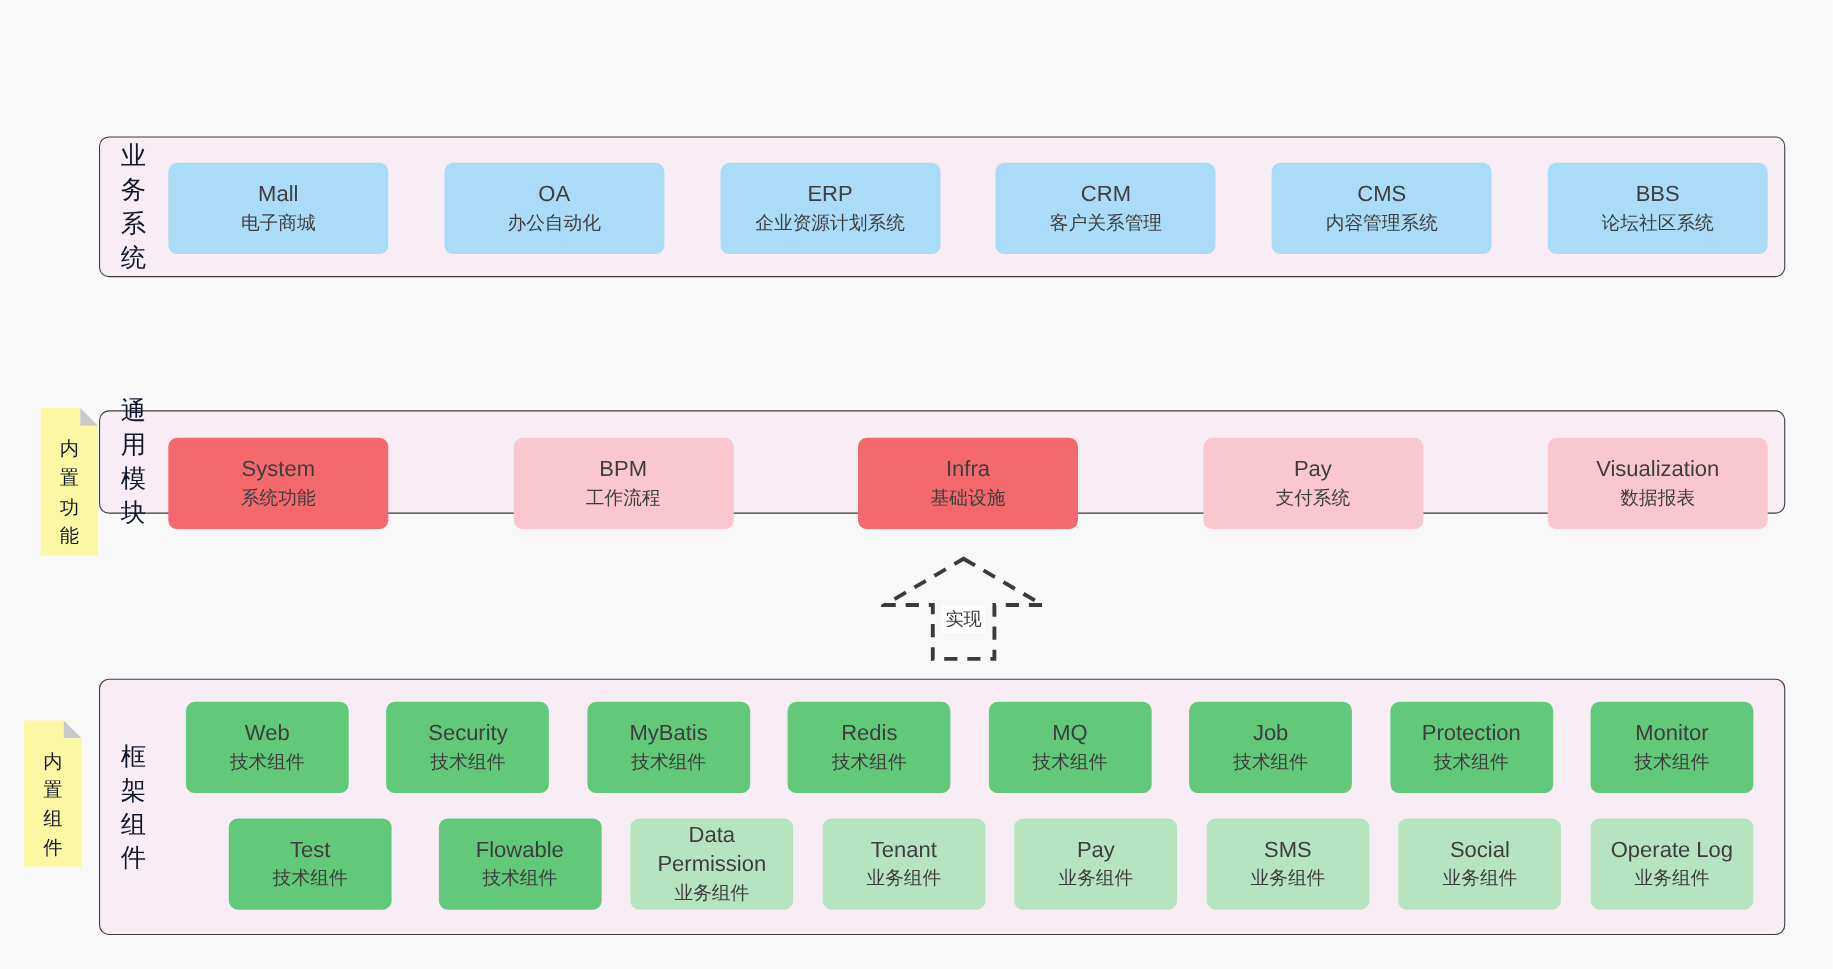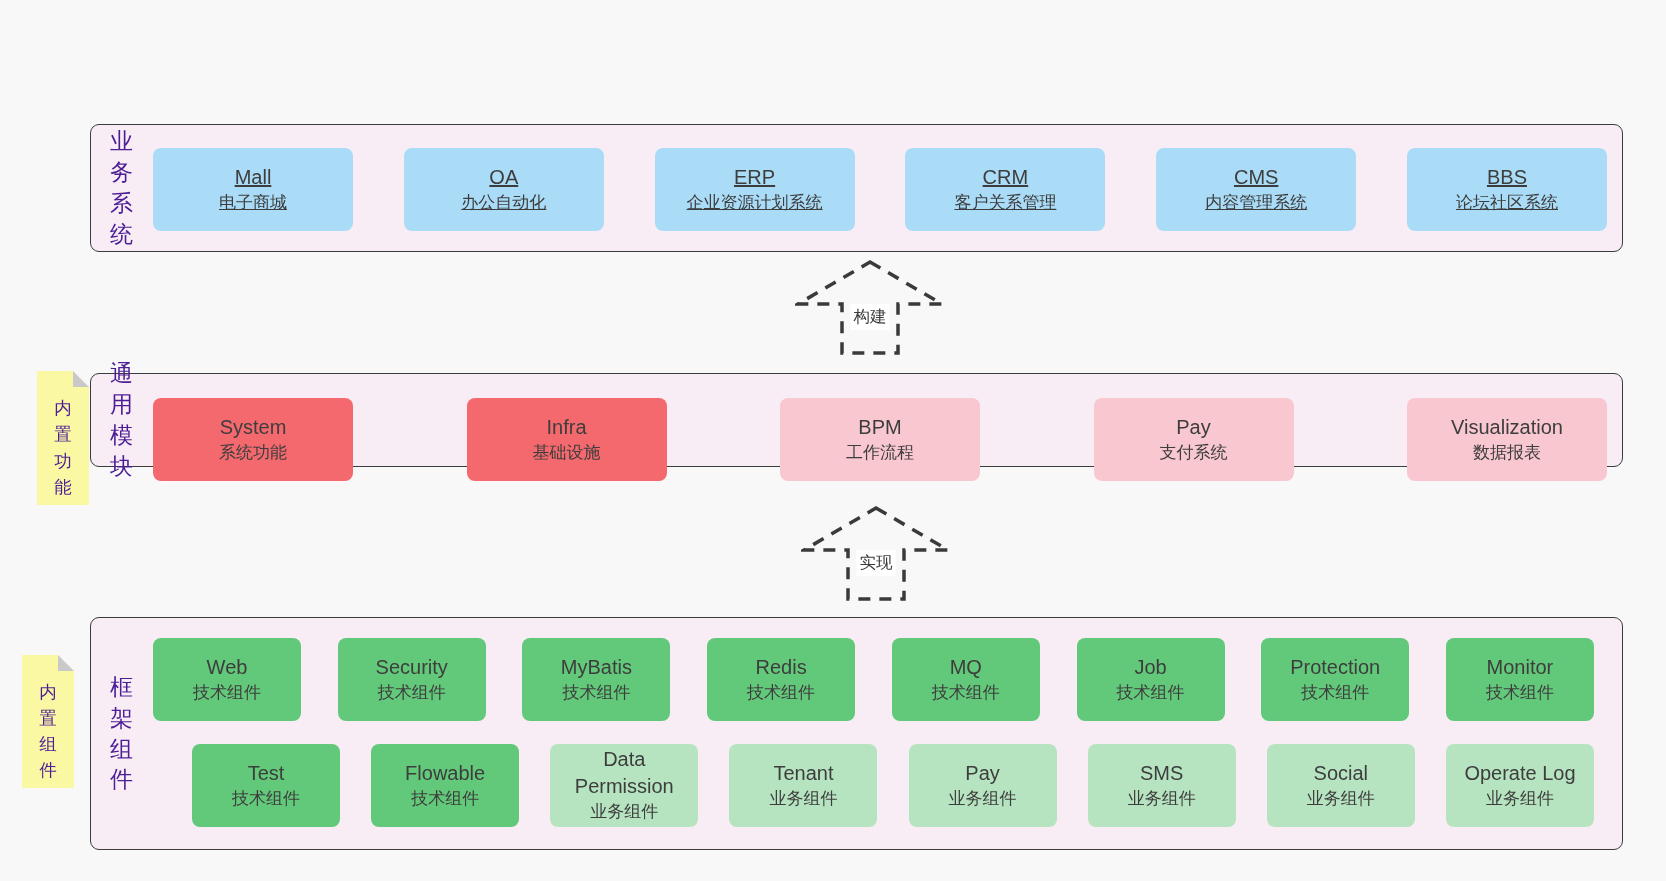--- a/index.html
+++ b/index.html
@@ -5,35 +5,35 @@
   html,body{margin:0;padding:0;}
   .stage{position:relative;width:1666px;height:881px;overflow:hidden;
          background:var(--page_bg,#f8f8f8);
          font-family:"Liberation Sans","DejaVu Sans",sans-serif;color:var(--text,#3d3d3d);}
   .band{position:absolute;left:90px;width:1533px;background:var(--band_bg,#f8edf5);
         border:1.6px solid var(--band_border,#3c3c3c);border-radius:9px;box-sizing:border-box;}
   .band-1{top:124px;height:128px;}
   .band-2{top:373px;height:94px;}
   .band-3{top:617px;height:233px;}
   .band-label{position:absolute;left:16px;top:0;bottom:0;display:flex;align-items:center;}
-  .vtext{width:1.25em;word-break:break-all;text-align:center;font-size:23px;line-height:1.34;color:#4c1d95;}
+  .vtext{width:1.25em;word-break:break-all;text-align:center;font-size:23px;line-height:1.34;color:#0f172a;}
   .row{position:absolute;display:flex;justify-content:space-between;}
   .row-b1{left:62px;right:15px;top:23px;height:83px;}
   .row-b2{left:62px;right:15px;top:24px;height:83px;}
   .row-b3a{left:62px;right:28px;top:20px;height:83px;}
   .row-b3b{left:62px;right:28px;top:126px;height:83px;padding-left:39px;}
   .box{border-radius:8px;display:flex;flex-direction:column;align-items:center;justify-content:center;
        text-align:center;box-sizing:border-box;padding:2px 10px;}
   .w200{width:200px;} .w148{width:148px;}
   .box .t{font-size:20px;line-height:1.35;}
   .box .s{font-size:17px;line-height:1.45;}
-  .c-blue{background:var(--blue,#aadcf8);text-decoration:underline;}
+  .c-blue{background:var(--blue,#aadcf8);}
   .c-red{background:var(--red,#f4696e);}
   .c-pink{background:var(--pink,#f9c7d0);}
-  .c-green{background:var(--green,#63c97a);}
+  .c-green{background:var(--green,#63c97a);margin-left:16px;}
   .c-light_green{background:var(--light_green,#b7e4c0);}
   .note{position:absolute;background:var(--note_yellow,#fbf8a3);display:flex;align-items:center;justify-content:center;}
   .note::after{content:"";position:absolute;top:0;right:0;width:0;height:0;
                border-top:16px solid var(--page_bg,#f8f8f8);border-left:16px solid var(--fold_gray,#c9c9c9);}
   .note-1{left:37px;top:371px;width:52px;height:134px;}
   .note-2{left:22px;top:655px;width:52px;height:133px;}
   .note .vtext{font-size:17.5px;line-height:1.5;margin-top:19px;}
   .arrow{position:absolute;width:150px;height:97px;}
   .arrow-1{left:795px;top:259px;}
   .arrow-2{left:801px;top:505px;text-decoration:underline;}
@@ -71,47 +71,41 @@
         <div class="t">CMS</div>
         <div class="s">内容管理系统</div>
       </div>
       <div class="box w200 c-blue">
         <div class="t">BBS</div>
         <div class="s">论坛社区系统</div>
       </div>
     </div>
   </section>
 
-  <div class="arrow arrow-1">
-    <svg viewBox="0 0 150 97">
-      <polygon points="75,3 147,45 103,45 103,94 47,94 47,45 3,45" fill="none" stroke="#3a3a3a" stroke-width="3.5" stroke-dasharray="12 9"></polygon>
-    </svg>
-    <div class="arrow-label">构建</div>
-  </div>
 
   <div class="note note-1">
     <div class="vtext">内置功能</div>
   </div>
 
   <section class="band band-2">
     <div class="band-label">
       <div class="vtext">通用模块</div>
     </div>
     <div class="row row-b2">
       <div class="box w200 c-red">
         <div class="t">System</div>
         <div class="s">系统功能</div>
       </div>
+      <div class="box w200 c-pink">
+        <div class="t">BPM</div>
+        <div class="s">工作流程</div>
+      </div>
       <div class="box w200 c-red">
         <div class="t">Infra</div>
         <div class="s">基础设施</div>
-      </div>
-      <div class="box w200 c-pink">
-        <div class="t">BPM</div>
-        <div class="s">工作流程</div>
       </div>
       <div class="box w200 c-pink">
         <div class="t">Pay</div>
         <div class="s">支付系统</div>
       </div>
       <div class="box w200 c-pink">
         <div class="t">Visualization</div>
         <div class="s">数据报表</div>
       </div>
     </div>

